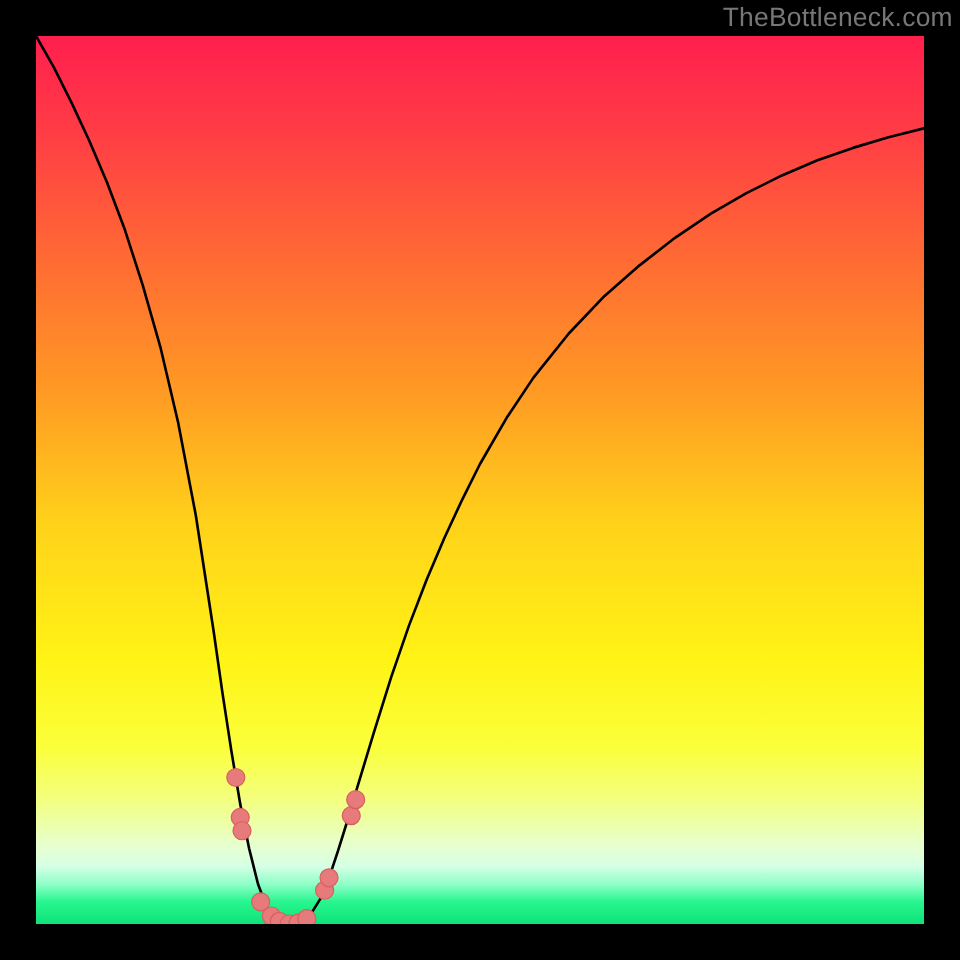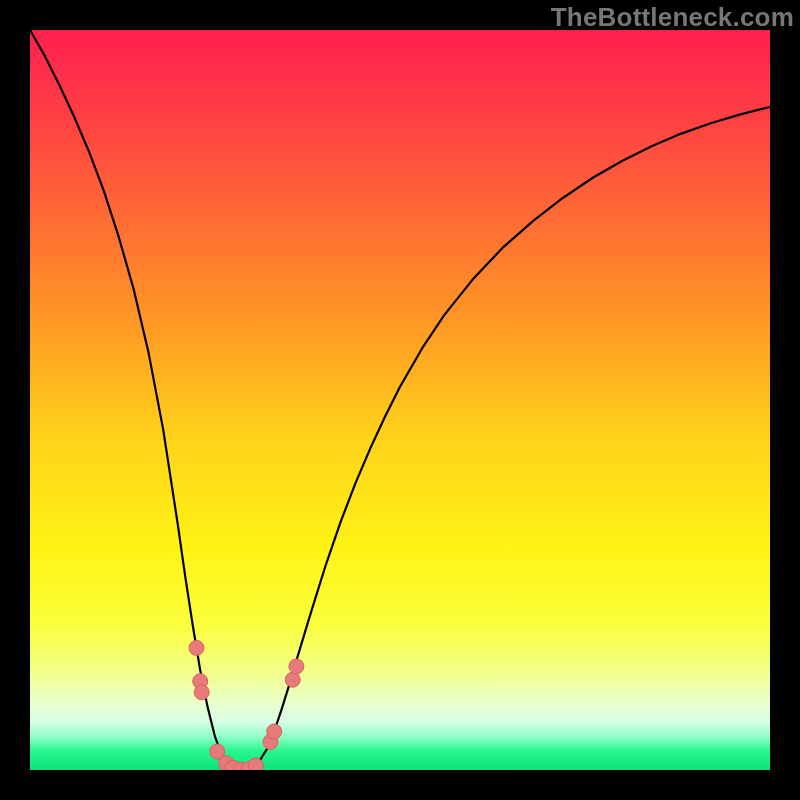--- a/index.html
+++ b/index.html
@@ -23,22 +23,22 @@
     top: 30px;
     width: 740px;
     height: 740px;
     overflow: hidden;
   }
   .watermark {
     position: absolute;
     top: 2px;
     right: 6px;
     color: #777;
-    font-size: 26px;
-    font-weight: 700;
+    font-size: 22px;
+    font-weight: 400;
     letter-spacing: 0.2px;
     font-family: Arial, sans-serif;
     z-index: 50;
   }
   svg { display: block; }
 </style>
 </head>
 <body>
 
 <div class="outer">

